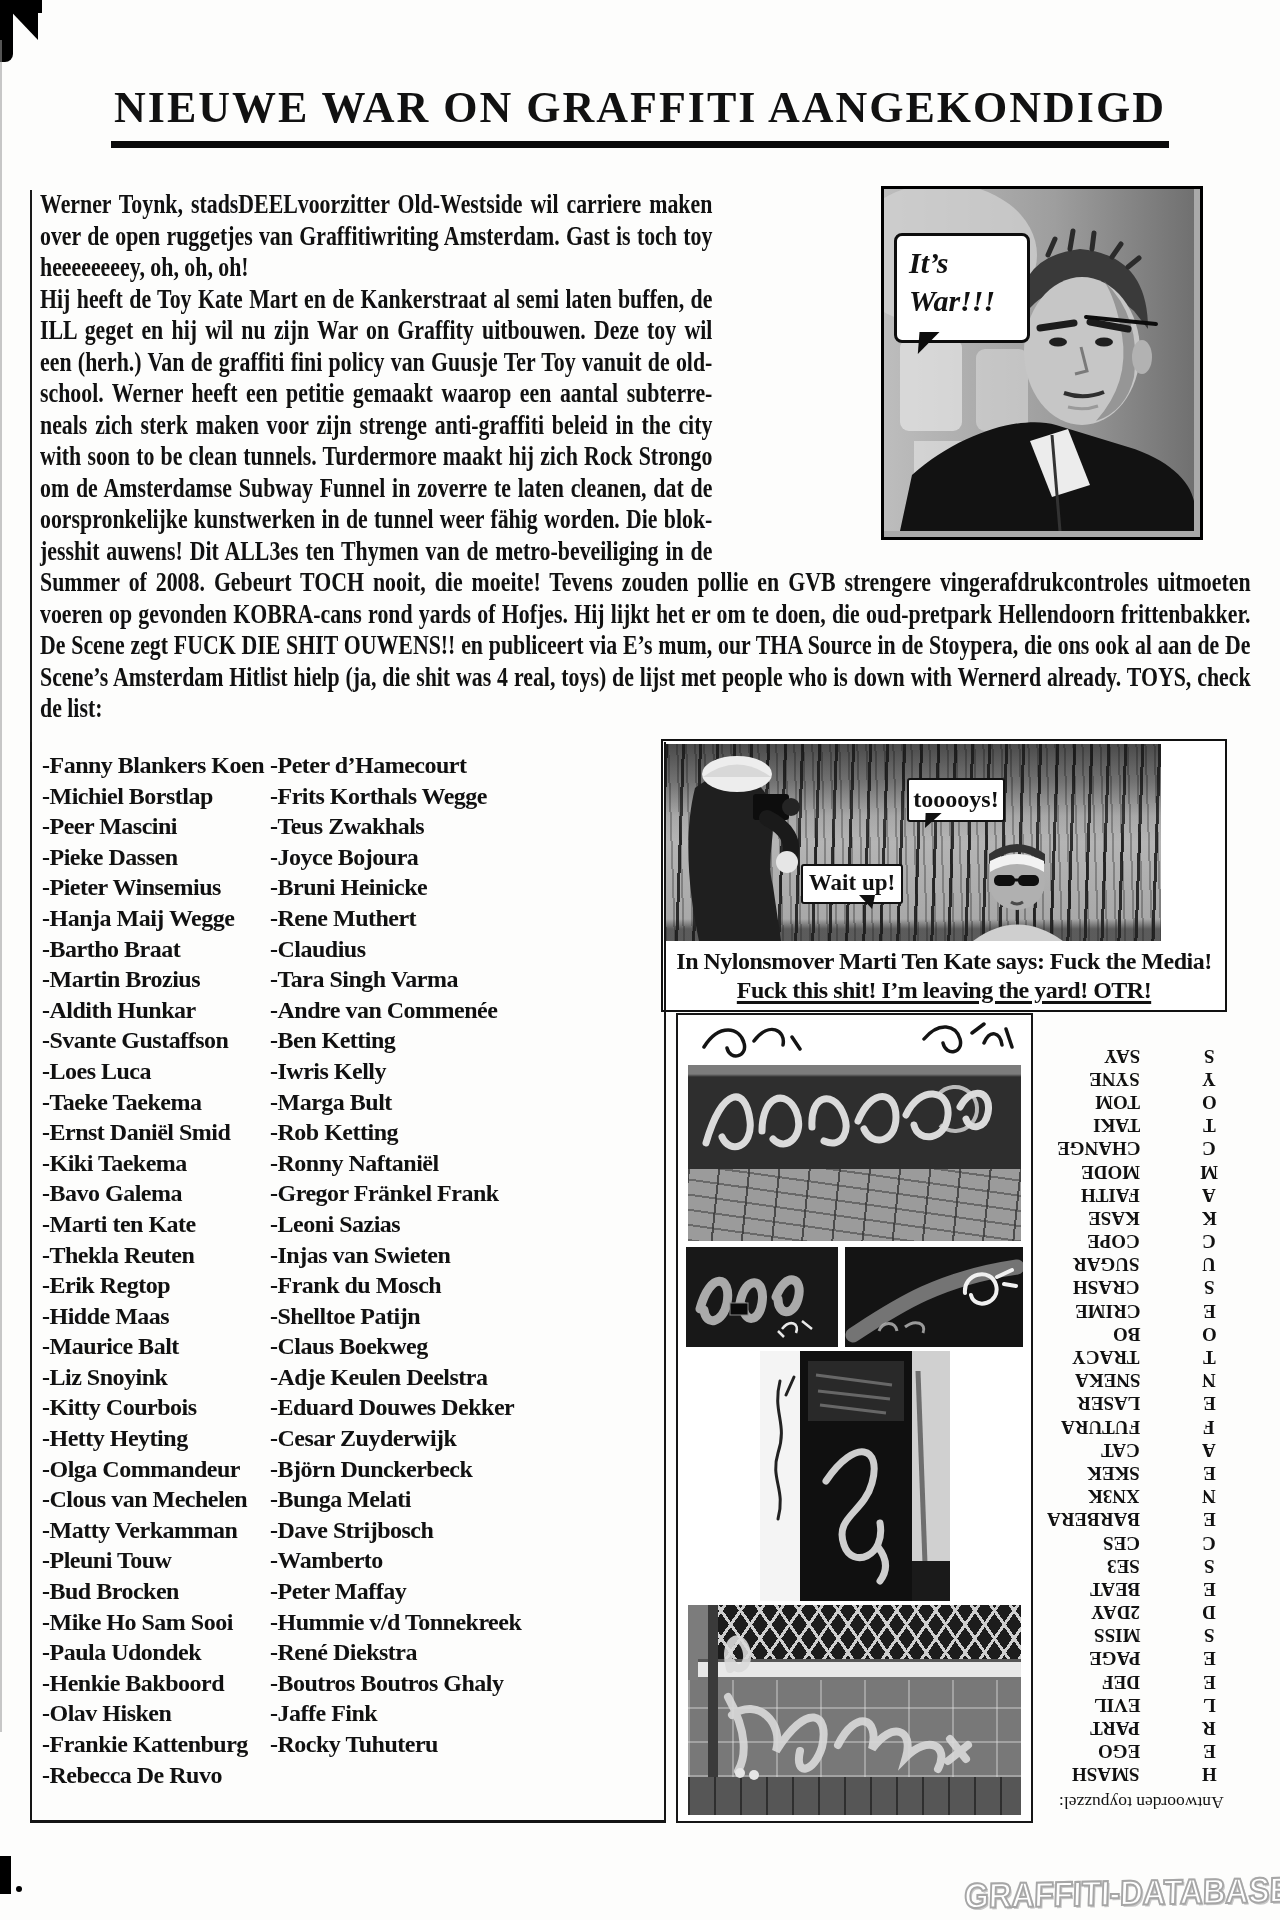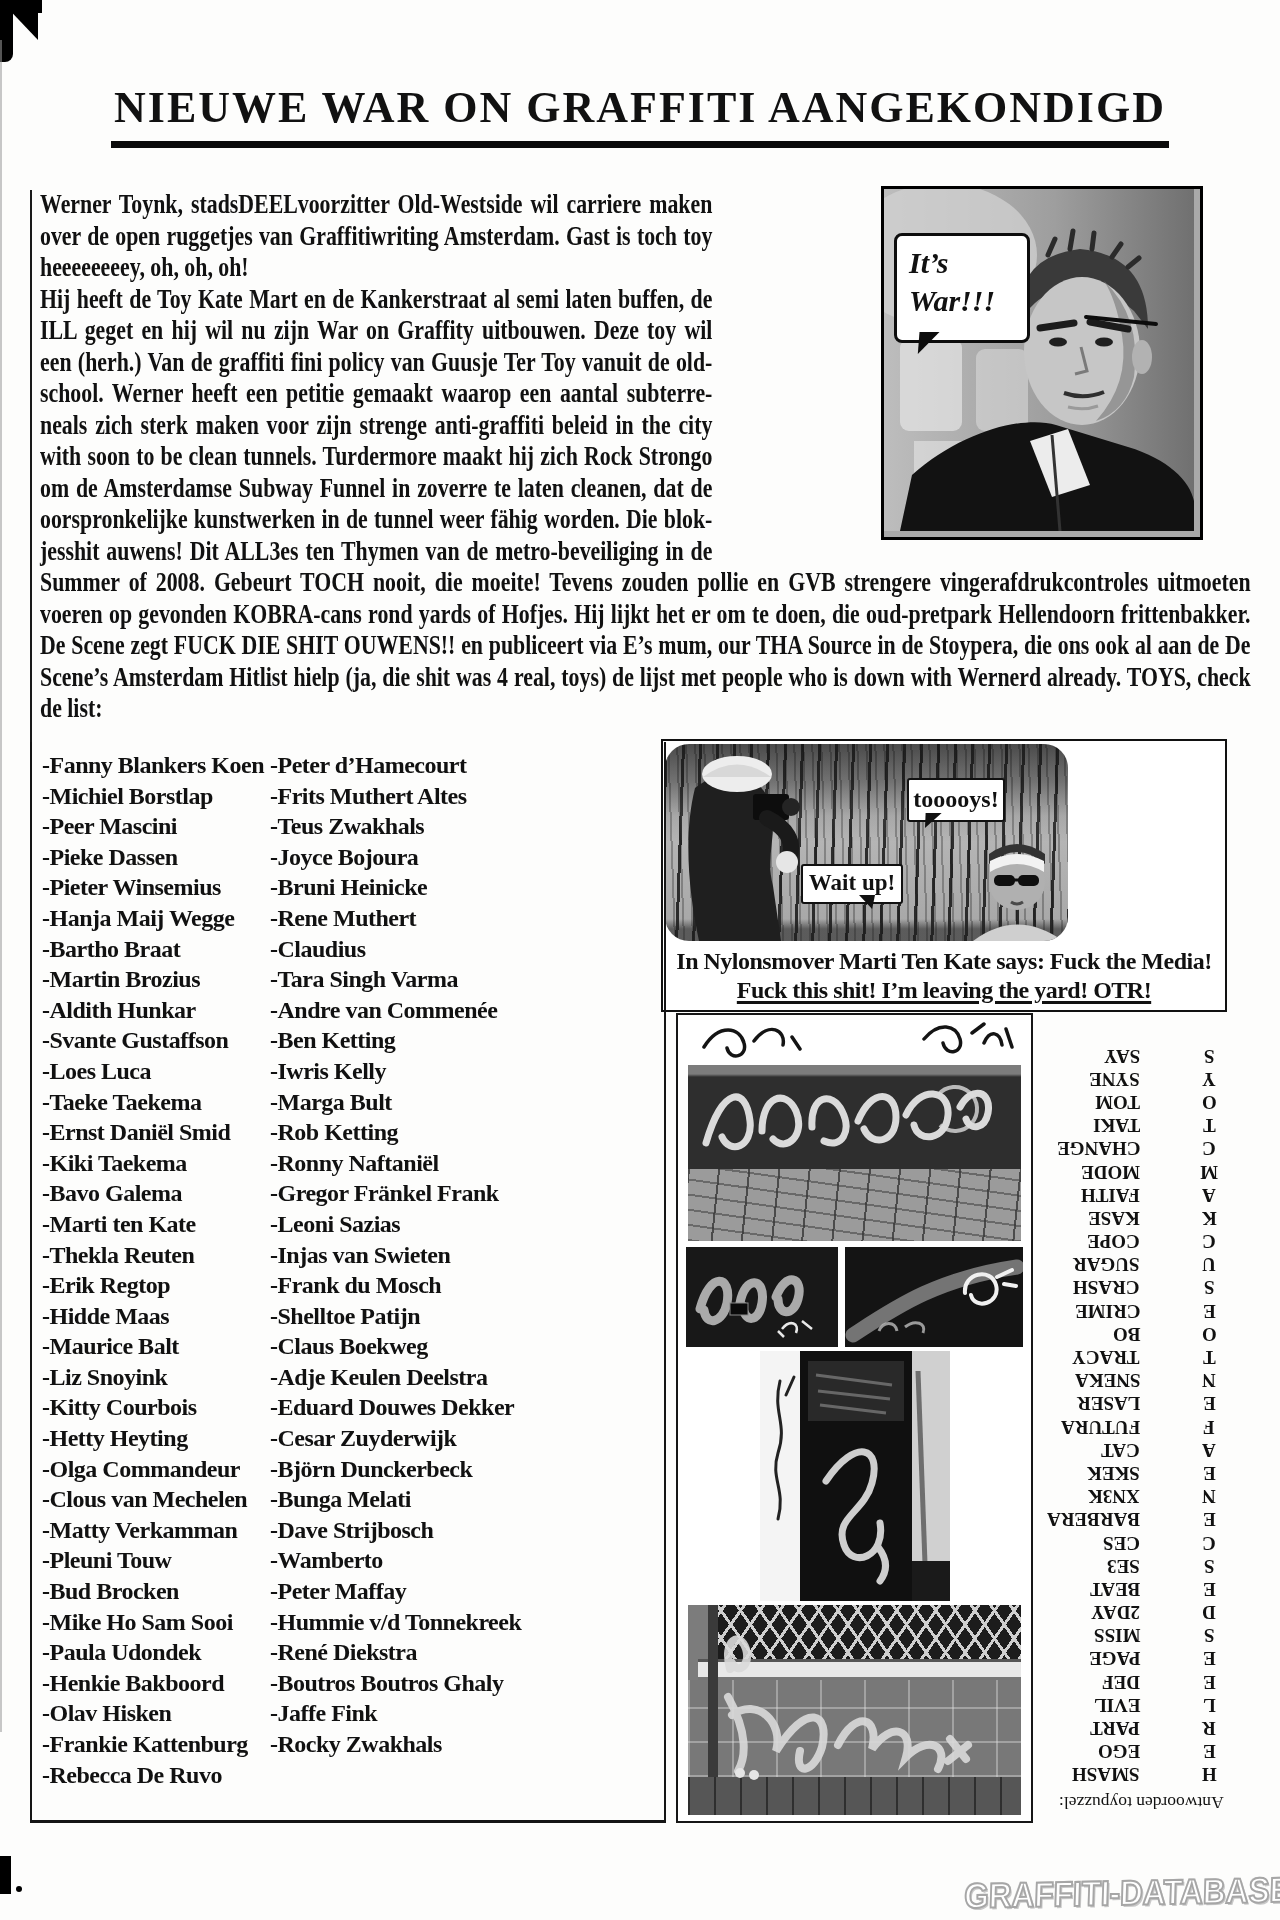--- a/index.html
+++ b/index.html
@@ -33,28 +33,27 @@
   
   .portrait-box{position:absolute;left:881px;top:186px;width:316px;height:348px;border:3px solid #000;background:#a9a9a9;font-style:italic;}
   .portrait-box svg{display:block;}
   .bubble{position:absolute;background:#fff;border:3px solid #0d0d0d;font-weight:bold;text-align:left;}
   .bubble-war{left:10px;top:44px;width:118px;height:96px;border-radius:8px;font-size:30px;line-height:38px;padding:8px 0 0 12px;}
   .bubble-war::after{content:"";position:absolute;left:14px;bottom:-24px;width:0;height:0;
     border:10px solid transparent;border-top:22px solid #0d0d0d;transform:skewX(-28deg);}
   
   .runners-box{position:absolute;left:661px;top:739px;width:566px;height:273px;border:2.5px solid #111;box-sizing:border-box;background:#fff;}
   .runners-photo{
-    position:absolute;left:2px;top:3px;width:403px;height:197px;overflow:hidden;background-color:#c2c2c2;
+    position:absolute;left:2px;top:3px;width:496px;height:197px;overflow:hidden;background-color:#c2c2c2;
     background-image:
       linear-gradient(0deg, rgba(30,30,30,.55) 0 12px, transparent 22px),
       linear-gradient(180deg, rgba(22,22,22,.7) 0, rgba(22,22,22,.45) 38px, rgba(90,90,90,.18) 72px, transparent 98px),
       repeating-linear-gradient(92deg, rgba(12,12,12,.8) 0 3px, transparent 3px 17px),
       repeating-linear-gradient(88deg, rgba(60,60,60,.4) 0 2px, transparent 2px 9px),
       linear-gradient(180deg,#c4c4c4,#a5a5a5);
-    border-radius: 24px;
   }
   .runners-photo svg{position:absolute;left:0;top:0;}
   .bubble-sm{position:absolute;background:#fff;border:2.5px solid #111;border-radius:3px;
     font-weight:bold;text-align:center;white-space:nowrap;}
   .bubble-toys{left:242px;top:34px;width:94px;height:40px;font-size:24px;line-height:38px;}
   .bubble-toys::after{content:"";position:absolute;left:10px;bottom:-16px;width:0;height:0;
     border:8px solid transparent;border-top:15px solid #111;transform:skewX(-30deg);}
   .bubble-wait{left:136px;top:120px;width:98px;height:36px;font-size:23px;line-height:34px;}
   .bubble-wait::after{content:"";position:absolute;right:22px;bottom:-15px;width:0;height:0;
     border:8px solid transparent;border-top:14px solid #111;transform:skewX(20deg);}
@@ -240,21 +239,21 @@
       <li>-Mike Ho Sam Sooi</li>
       <li>-Paula Udondek</li>
       <li>-Henkie Bakboord</li>
       <li>-Olav Hisken</li>
       <li>-Frankie Kattenburg</li>
       <li>-Rebecca De Ruvo</li>
     </ul>
   <ul class="toys-col2">
 
   <li>-Peter d’Hamecourt</li>
-      <li>-Frits Muthert Altes</li>
+      <li>-Frits Korthals Wegge</li>
       <li>-Teus Zwakhals</li>
       <li>-Joyce Bojoura</li>
       <li>-Bruni Heinicke</li>
       <li>-Rene Muthert</li>
       <li>-Claudius</li>
       <li>-Tara Singh Varma</li>
       <li>-Andre van Commenée</li>
       <li>-Ben Ketting</li>
       <li>-Iwris Kelly</li>
       <li>-Marga Bult</li>
@@ -271,21 +270,21 @@
       <li>-Cesar Zuyderwijk</li>
       <li>-Björn Dunckerbeck</li>
       <li>-Bunga Melati</li>
       <li>-Dave Strijbosch</li>
       <li>-Wamberto</li>
       <li>-Peter Maffay</li>
       <li>-Hummie v/d Tonnekreek</li>
       <li>-René Diekstra</li>
       <li>-Boutros Boutros Ghaly</li>
       <li>-Jaffe Fink</li>
-      <li>-Rocky Zwakhals</li>
+      <li>-Rocky Tuhuteru</li>
     </ul>
 </div>
 
 <div class="collage">
   <div class="scribble-strip">
     <svg width="339" height="44" viewBox="0 0 339 44">
       <path d="M20,30 C35,6 56,10 60,26 C64,40 46,44 43,31 M70,24 C85,4 102,13 99,28 M108,20 l8,12 M240,22 C255,4 272,8 276,22 C280,36 262,40 259,26 M288,16 l12,-9 M300,26 c6,-14 16,-11 18,2 M322,12 l6,18" stroke="#141414" stroke-width="3.5" fill="none" stroke-linecap="round"></path>
     </svg>
   </div>
   <div class="g-photo g-photo1">

